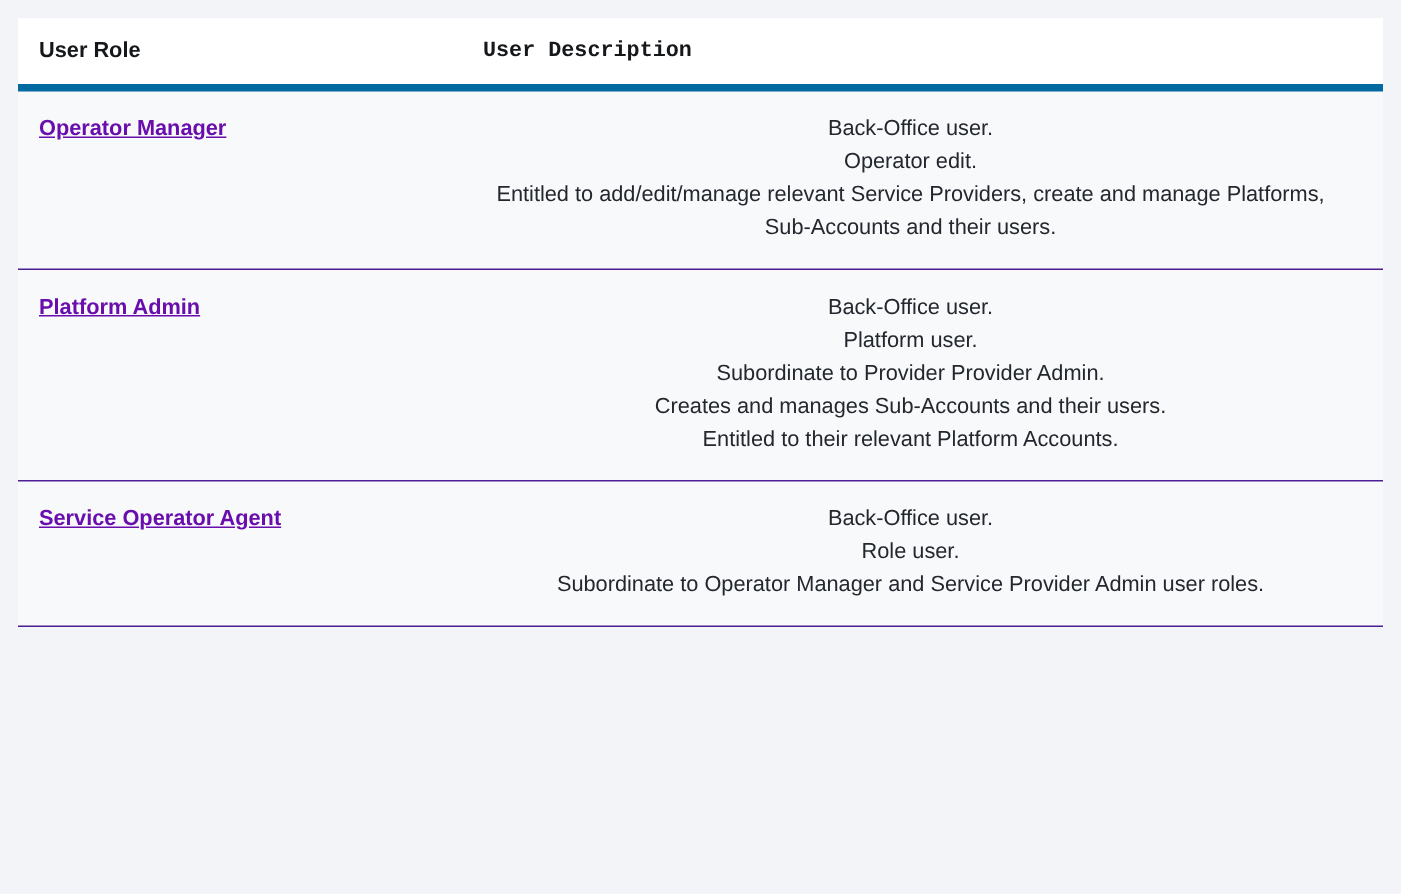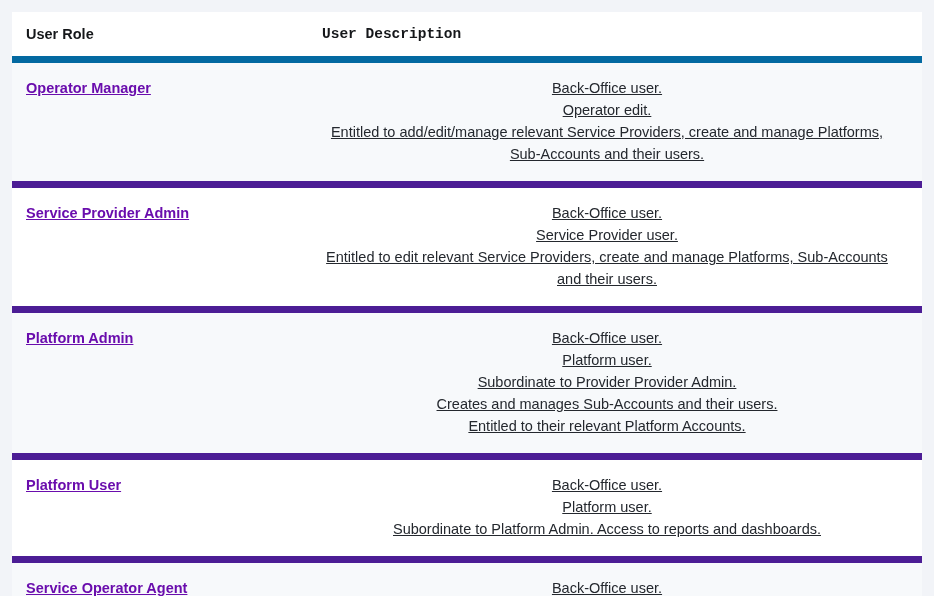--- a/index.html
+++ b/index.html
@@ -29,34 +29,33 @@
   table.roles-table col.col-role { width: 298px; }
   table.roles-table col.col-desc { width: 612px; }
 
   thead th {
     text-align: left;
     font-size: 14.5px;
     font-weight: bold;
     color: #15171a;
     padding: 14px 14px 14px 14px;
     background: #ffffff;
-    border-bottom: 7px solid #0369a1;
+    border-bottom: 5px solid #0369a1;
     vertical-align: top;
   }
   thead th.th-role { padding-left: 14px; }
   thead th.th-desc { padding-left: 12px; font-family: Liberation Mono, monospace; }
 
   tbody td {
     vertical-align: top;
     font-size: 14.5px;
     color: #24282e;
     padding: 14px 14px 16px 14px;
-    border-bottom: 7px solid #4c1d95;
+    border-bottom: 1px solid #4c1d95;
     line-height: 22px;
-    text-decoration: underline;
   }
   tbody tr.row-alt td { background: #f7f9fb; }
   tbody tr.row-plain td { background: #ffffff; }
 
   td.cell-desc { padding-left: 12px; padding-right: 30px; text-align: center; }
 
   a.role-link {
     color: #6a0dad;
     font-weight: bold;
     text-decoration: underline;
@@ -87,54 +86,34 @@
         <td>
           <a class="role-link" href="#">Operator Manager</a>
         </td>
         <td class="cell-desc">
           <span class="desc-line">Back-Office user.</span>
           <span class="desc-line">Operator edit.</span>
           <span class="desc-line">Entitled to add/edit/manage relevant Service Providers, create and manage Platforms, Sub-Accounts and their users.</span>
         </td>
       </tr>
 
-      <tr class="row-plain">
-        <td>
-          <a class="role-link" href="#">Service Provider Admin</a>
-        </td>
-        <td class="cell-desc">
-          <span class="desc-line">Back-Office user.</span>
-          <span class="desc-line">Service Provider user.</span>
-          <span class="desc-line">Entitled to edit relevant Service Providers, create and manage Platforms, Sub-Accounts and their users.</span>
-        </td>
-      </tr>
 
       <tr class="row-alt">
         <td>
           <a class="role-link" href="#">Platform Admin</a>
         </td>
         <td class="cell-desc">
           <span class="desc-line">Back-Office user.</span>
           <span class="desc-line">Platform user.</span>
           <span class="desc-line">Subordinate to Provider Provider Admin.</span>
           <span class="desc-line">Creates and manages Sub-Accounts and their users.</span>
           <span class="desc-line">Entitled to their relevant Platform Accounts.</span>
         </td>
       </tr>
 
-      <tr class="row-plain">
-        <td>
-          <a class="role-link" href="#">Platform User</a>
-        </td>
-        <td class="cell-desc">
-          <span class="desc-line">Back-Office user.</span>
-          <span class="desc-line">Platform user.</span>
-          <span class="desc-line">Subordinate to Platform Admin. Access to reports and dashboards.</span>
-        </td>
-      </tr>
 
       <tr class="row-alt">
         <td>
           <a class="role-link" href="#">Service Operator Agent</a>
         </td>
         <td class="cell-desc">
           <span class="desc-line">Back-Office user.</span>
           <span class="desc-line">Role user.</span>
           <span class="desc-line">Subordinate to Operator Manager and Service Provider Admin user roles.</span>
 

